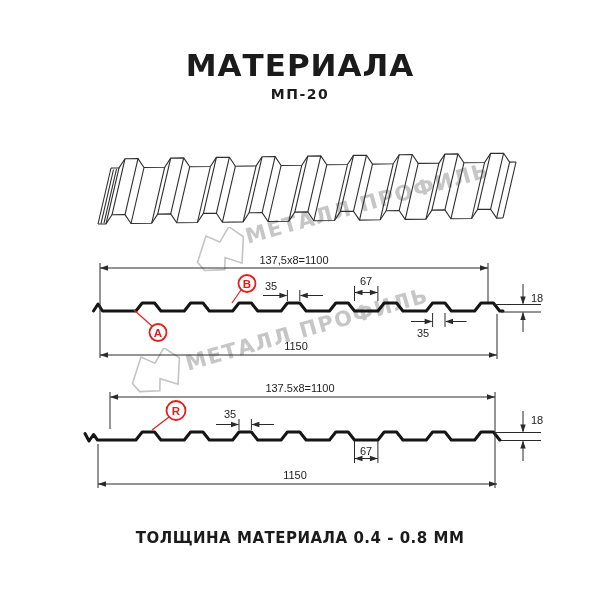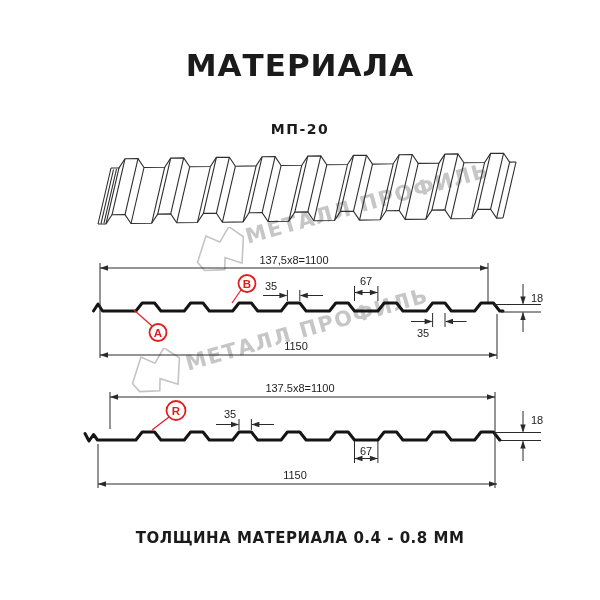--- a/index.html
+++ b/index.html
@@ -3,21 +3,21 @@
 <meta charset="utf-8">
 <style>
   html,body{margin:0;padding:0;background:#fff;}
   .stage{position:relative;width:600px;height:600px;background:#ffffff;overflow:hidden;
          font-family:"Liberation Sans",sans-serif;}
   .title{position:absolute;left:0;top:47px;width:600px;text-align:center;
          font-family:"DejaVu Sans",sans-serif;font-weight:bold;font-size:31px;
          letter-spacing:1px;color:#1b1b1b;}
   .subtitle{position:absolute;left:0;top:86px;width:600px;text-align:center;
          font-family:"DejaVu Sans",sans-serif;font-weight:bold;font-size:14px;
-         letter-spacing:1.5px;color:#1b1b1b;margin-top:35px;}
+         letter-spacing:1.5px;color:#1b1b1b;}
   .caption{position:absolute;left:0;top:529px;width:600px;text-align:center;
          font-family:"DejaVu Sans",sans-serif;font-weight:bold;font-size:15px;
          letter-spacing:.5px;color:#1b1b1b;}
   .wm{position:absolute;color:#c6c6c6;font-family:"DejaVu Sans",sans-serif;
       font-weight:bold;font-size:21px;letter-spacing:1.5px;white-space:nowrap;
       transform-origin:0 50%;}
   .wm1{left:246px;top:225px;transform:rotate(-15.5deg);}
   .wm2{left:186px;top:352px;transform:rotate(-16deg);}
   .wmlogo{position:absolute;}
   svg{position:absolute;left:0;top:0;}

